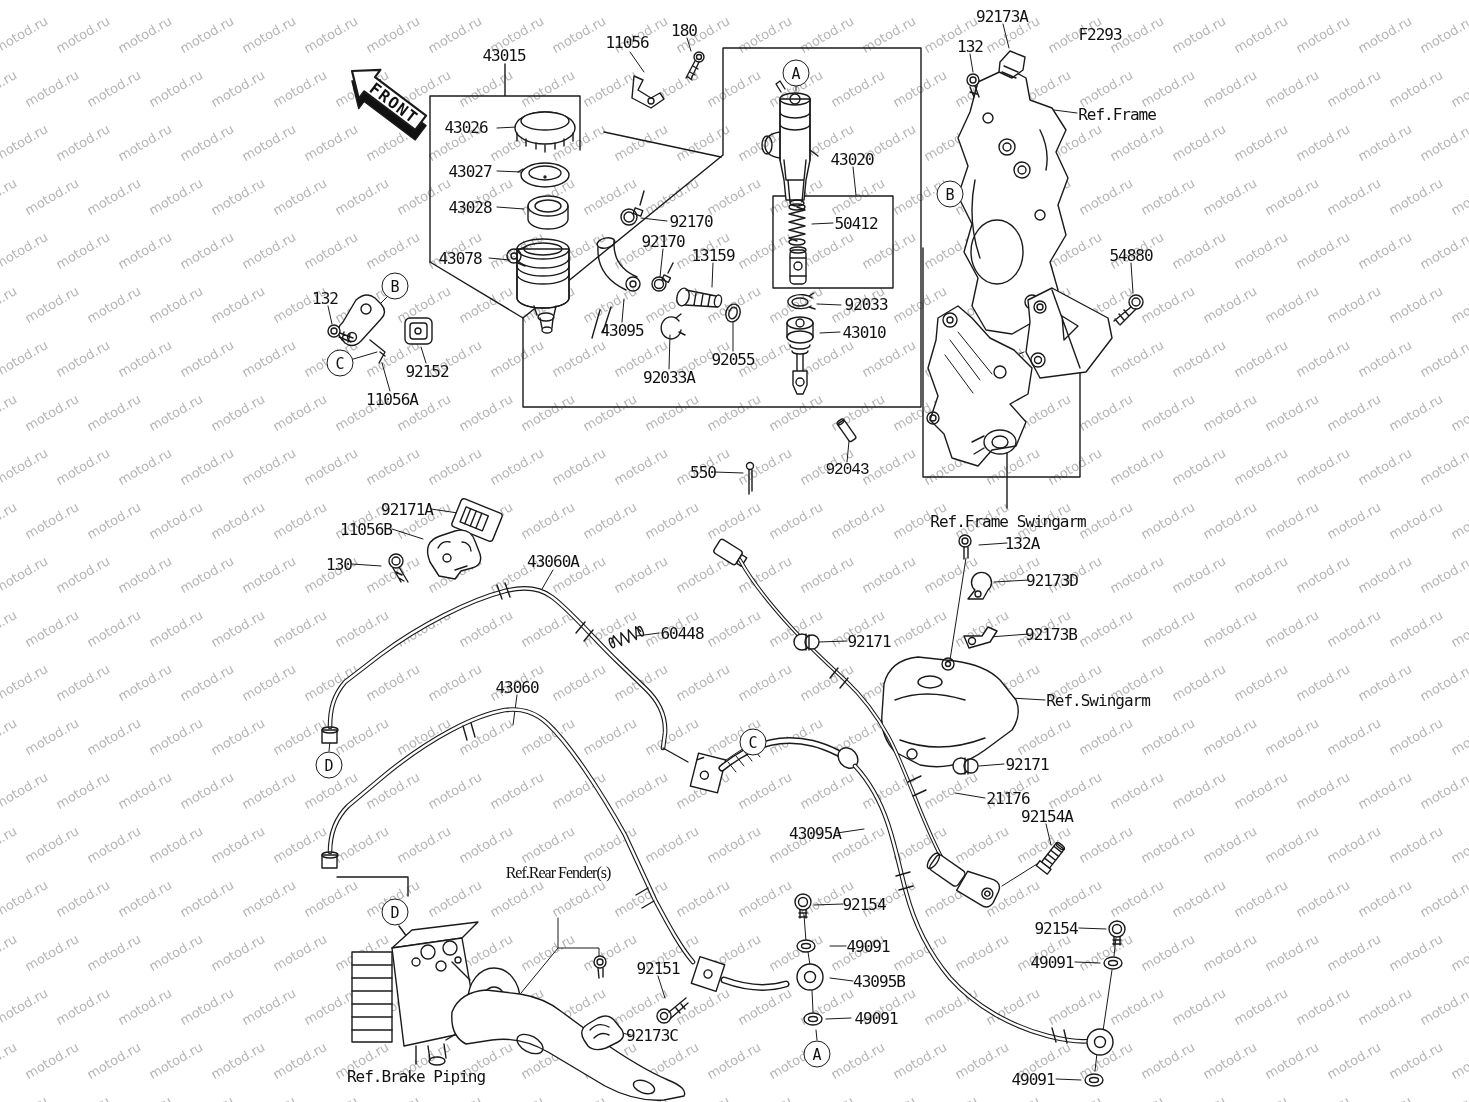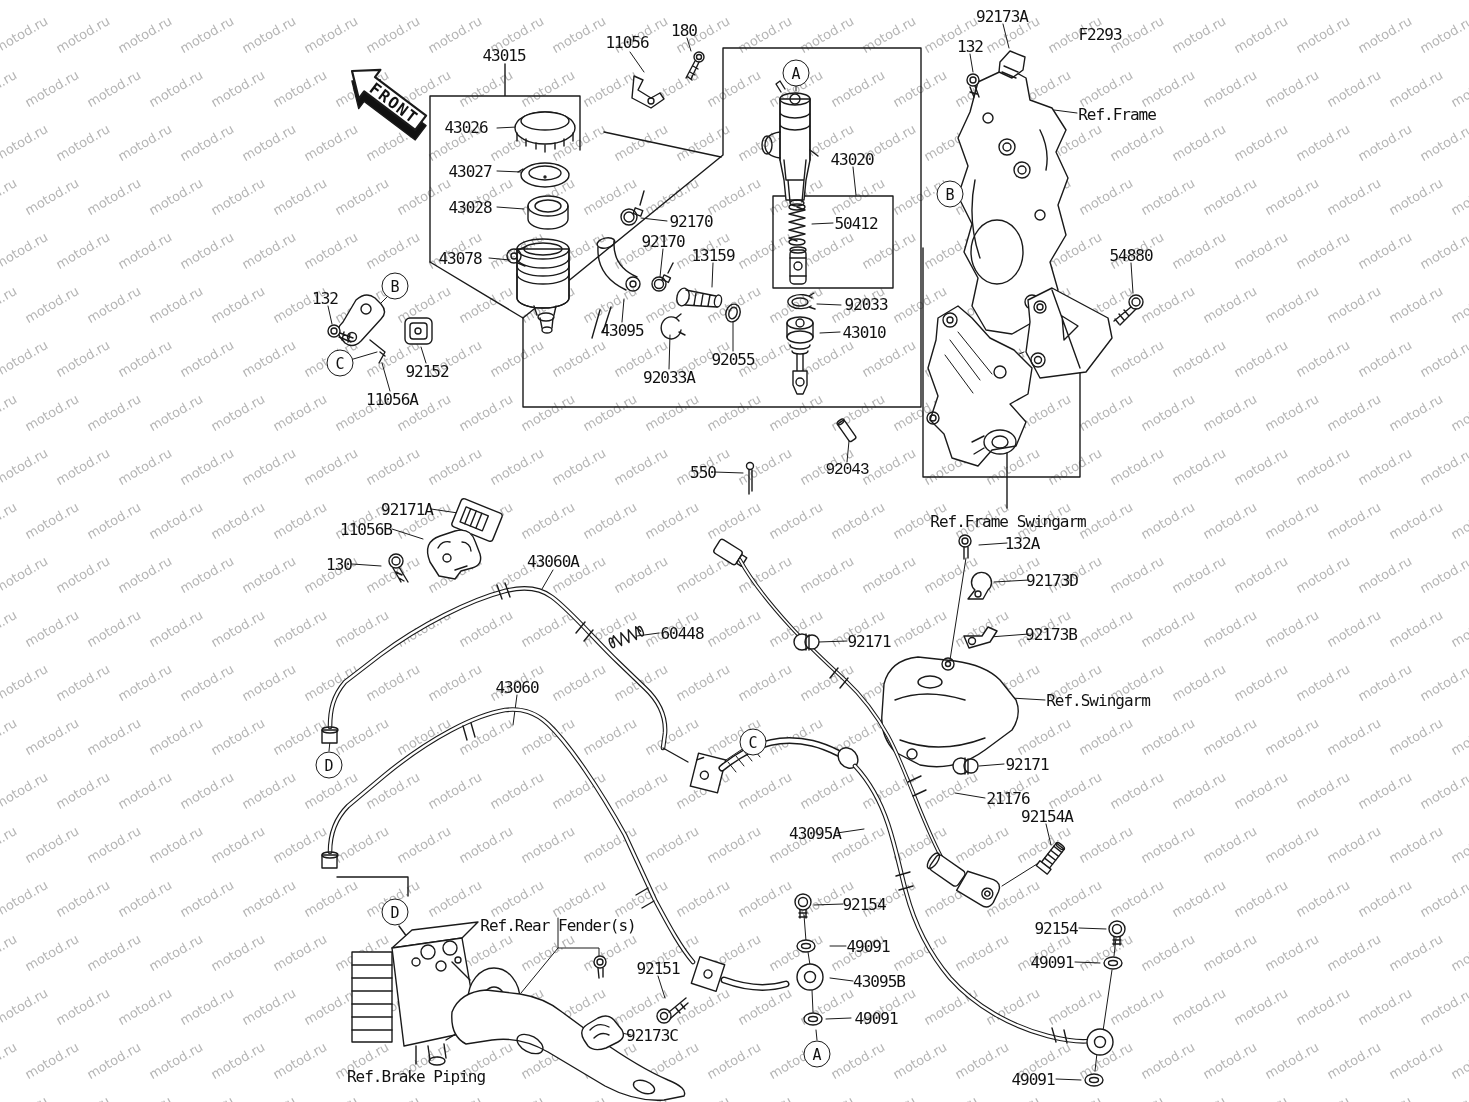--- a/index.html
+++ b/index.html
@@ -1040,21 +1040,21 @@
       <span class="plabel" style="left: 407px; top: 509px;">92171A</span>
       <span class="plabel" style="left: 366px; top: 529px;">11056B</span>
       <span class="plabel" style="left: 339px; top: 564px;">130</span>
       <span class="plabel" style="left: 553px; top: 561px;">43060A</span>
       <span class="plabel" style="left: 682px; top: 633px;">60448</span>
       <span class="plabel" style="left: 517px; top: 687px;">43060</span>
       <span class="plabel" style="left: 1027px; top: 764px;">92171</span>
       <span class="plabel" style="left: 1008px; top: 798px;">21176</span>
       <span class="plabel" style="left: 815px; top: 833px;">43095A</span>
       <span class="plabel" style="left: 1047px; top: 816px;">92154A</span>
-      <span class="plabel" style="left: 558px; top: 925px;">Ref.Rear Fender(s)</span>
+      <span class="plabel" style="left: 558px; top: 873px; font-family: Liberation Serif, serif;">Ref.Rear Fender(s)</span>
       <span class="plabel" style="left: 658px; top: 968px;">92151</span>
       <span class="plabel" style="left: 652px; top: 1035px;">92173C</span>
       <span class="plabel" style="left: 416px; top: 1076px;">Ref.Brake Piping</span>
       <span class="plabel" style="left: 864px; top: 904px;">92154</span>
       <span class="plabel" style="left: 868px; top: 946px;">49091</span>
       <span class="plabel" style="left: 879px; top: 981px;">43095B</span>
       <span class="plabel" style="left: 876px; top: 1018px;">49091</span>
       <span class="plabel" style="left: 1056px; top: 928px;">92154</span>
       <span class="plabel" style="left: 1052px; top: 962px;">49091</span>
       <span class="plabel" style="left: 1033px; top: 1079px;">49091</span>

